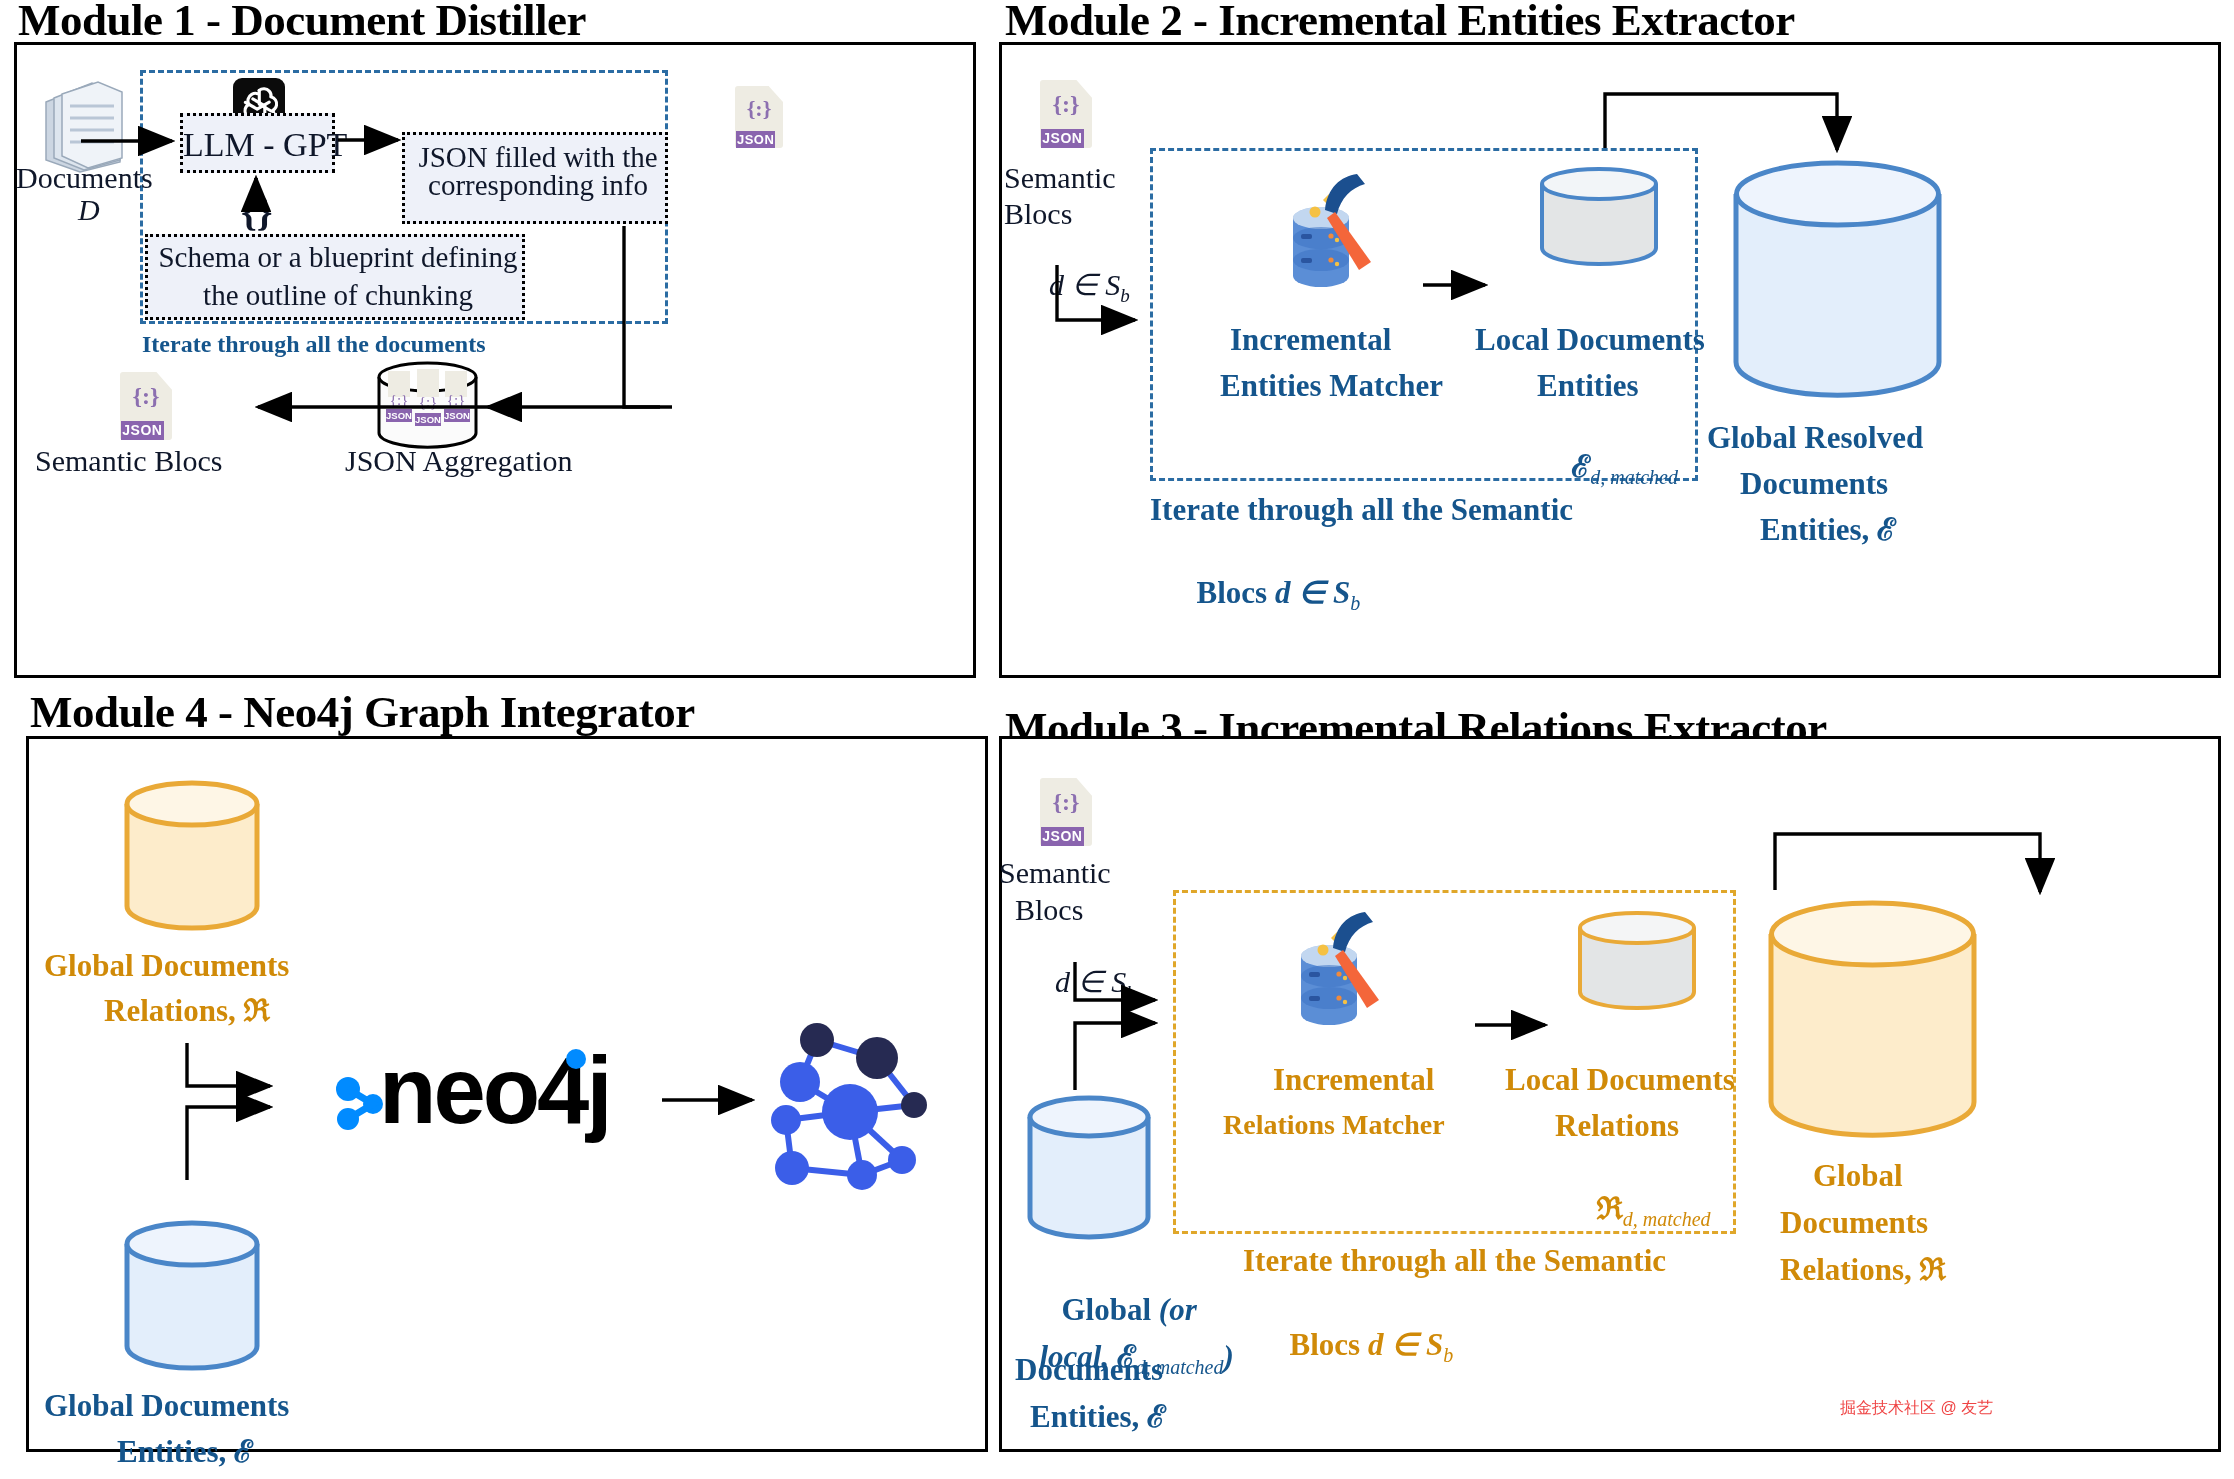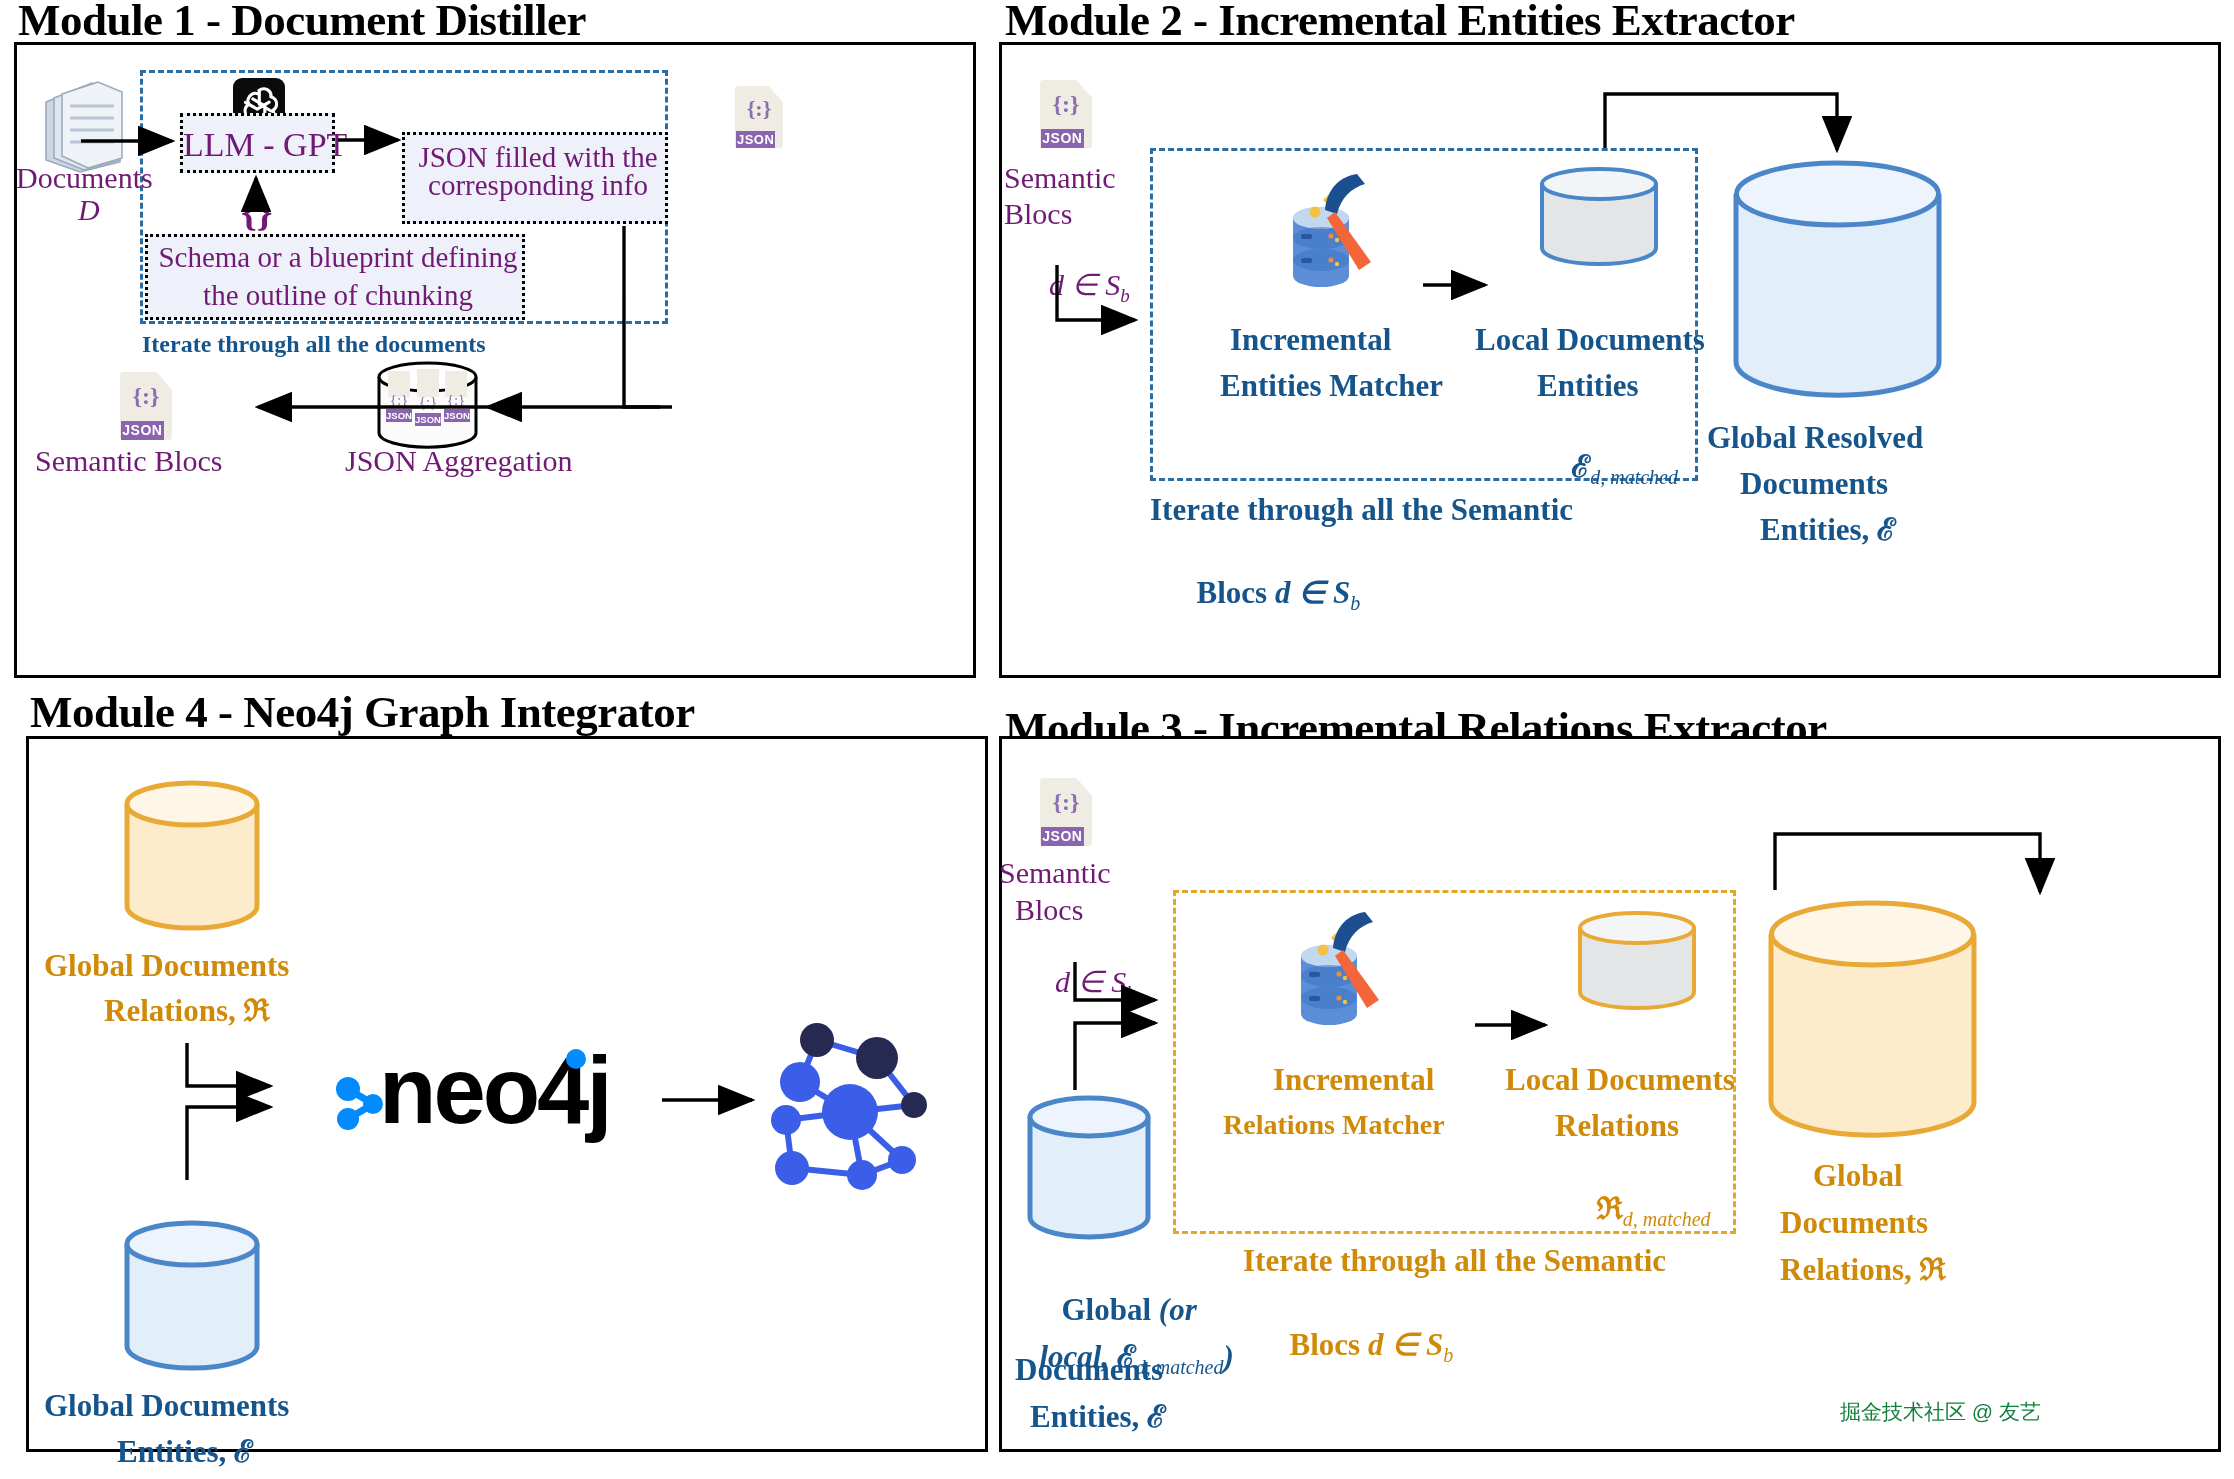--- a/index.html
+++ b/index.html
@@ -7,21 +7,21 @@
   .page{position:relative;width:2234px;height:1479px;}
 
   .quad{position:absolute;}
   .q-title{font-family:"Liberation Serif",serif;font-weight:bold;color:#000;
            font-size:45px;letter-spacing:-0.5px;line-height:1;white-space:nowrap;}
   .q-box{position:absolute;border:3px solid #000;background:#fff;}
 
   
   .txt{position:absolute;white-space:pre;line-height:1.18;}
   .serif{font-family:"Liberation Serif",serif;}
-  .blk{color:#701a75;}
+  .blk{color:#0f172a;}
   .blue{color:#15558c;font-weight:bold;}
   .gold{color:#d08a08;font-weight:bold;}
   .it{font-style:italic;}
 
   .dashbox{position:absolute;box-sizing:border-box;}
   .dash-blue{border:3px dashed #2b6ca3;}
   .dash-gold{border:3px dashed #e0a72a;}
   .dotbox{position:absolute;box-sizing:border-box;border:3px dotted #000;background:#eef1f9;}
 
   svg{display:block;overflow:visible;}
@@ -38,22 +38,22 @@
   .jsonicon .tag{position:absolute;left:2%;bottom:0;width:82%;background:#8a64ae;
       color:#fff;text-align:center;font-family:"Liberation Sans",sans-serif;
       font-weight:bold;letter-spacing:0.5px;}
 
   
   .docstack{position:absolute;}
 
   
   .cyl{position:absolute;}
 
-  .watermark{position:absolute;color:#15803d;font-family:"Liberation Sans",sans-serif;
-             font-size:21px;white-space:nowrap;}
+  .watermark{position:absolute;color:#ef4444;font-family:"Liberation Sans",sans-serif;
+             font-size:16px;white-space:nowrap;}
 </style>
 </head>
 <body>
 
 <div class="page">
 
   <div class="quad" style="left:0;top:0;width:985px;height:690px;">
     <div class="q-title" style="position:absolute;left:18px;top:-2px;">Module 1 - Document Distiller</div>
     <div class="q-box" style="left:14px;top:42px;width:956px;height:630px;"></div>
 

